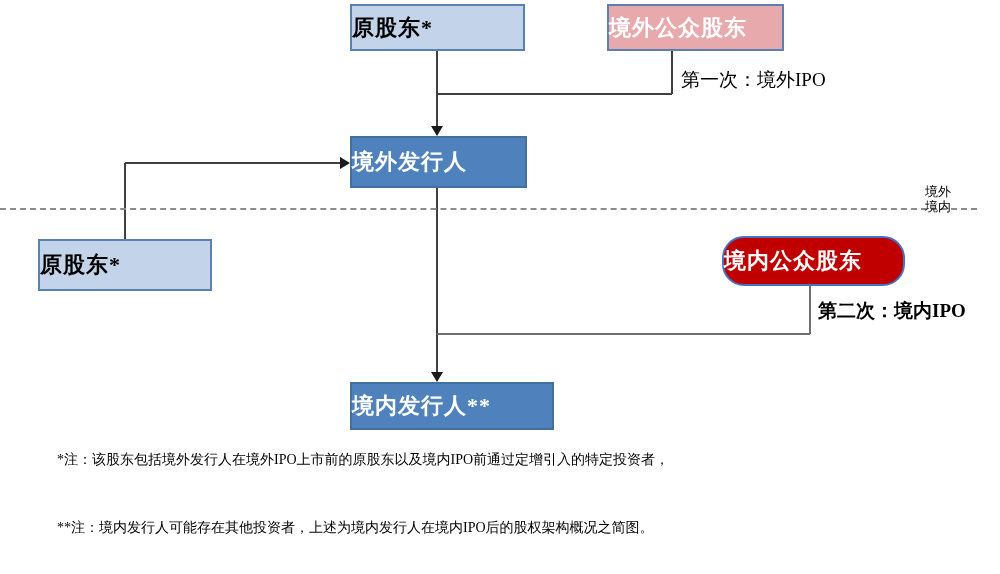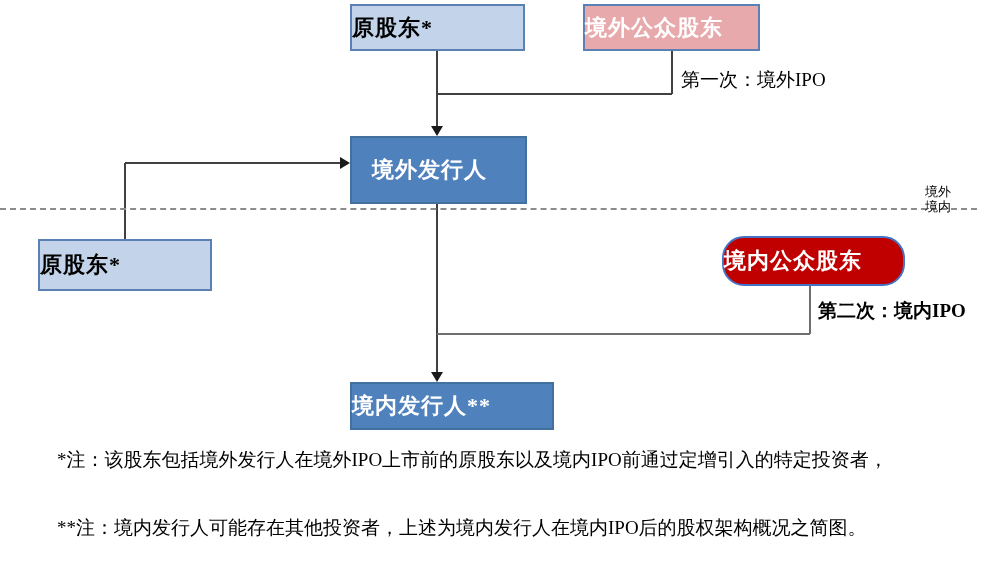--- a/index.html
+++ b/index.html
@@ -7,21 +7,21 @@
     position:relative;width:1000px;height:574px;background:#ffffff;overflow:hidden;
     font-family:"Liberation Serif","DejaVu Serif",serif;color:#000;
   }
   .node{
     position:absolute;display:flex;align-items:center;
     font-size:22px;font-weight:bold;box-sizing:border-box;text-align:center;
     letter-spacing:1px;
   }
   .node-lightblue{background:#c3d4ea;border:2px solid #5b80b4;color:#000;}
   .node-blue{background:#4f81bd;border:2px solid #41719c;color:#fff;}
-  .node-pink{background:#e8a9ac;border:2px solid #5b80b4;color:#fff;}
+  .node-pink{background:#e8a9ac;border:2px solid #5b80b4;color:#fff;margin-left:24px;}
   .node-red{background:#c00000;border:2px solid #4472c4;color:#fff;}
 
   .vline,.hline{position:absolute;background:#404040;}
   .vline{width:1.5px;}
   .hline{height:1.5px;}
   .conn-gray{background:#6e6e6e;}
 
   .arrow-down{
     position:absolute;width:0;height:0;
     border-left:6px solid transparent;border-right:6px solid transparent;
@@ -34,21 +34,21 @@
   }
 
   .divider{
     position:absolute;left:0;top:208px;width:977px;height:0;
     border-top:2px dashed #8c8c8c;
   }
 
   .edge-label{position:absolute;font-size:19px;white-space:nowrap;}
   .region-label{position:absolute;font-size:13px;white-space:nowrap;}
 
-  .note{position:absolute;font-size:19px;line-height:28px;white-space:nowrap;}
+  .note{position:absolute;font-size:14px;line-height:28px;white-space:nowrap;}
 </style>
 </head>
 <body>
 
 <div id="canvas">
 
   <div class="vline" style="left:436px;top:51px;height:76px;"></div>
   <div class="arrow-down" style="left:431px;top:126px;"></div>
 
   <div class="vline" style="left:671px;top:51px;height:43px;"></div>
@@ -69,21 +69,21 @@
   <div class="region-label" style="left:925px;top:198px;">境内</div>
 
   <div class="node node-lightblue" style="left:350px;top:4px;width:175px;height:47px;">
     <span>原股东*</span>
   </div>
 
   <div class="node node-pink" style="left:583px;top:4px;width:177px;height:47px;">
     <span>境外公众股东</span>
   </div>
 
-  <div class="node node-blue" style="left:350px;top:136px;width:177px;height:68px;padding-left:20px;">
+  <div class="node node-blue" style="left:350px;top:136px;width:177px;height:52px;">
     <span>境外发行人</span>
   </div>
 
   <div class="node node-lightblue" style="left:38px;top:239px;width:174px;height:52px;">
     <span>原股东*</span>
   </div>
 
   <div class="node node-red" style="left:722px;top:236px;width:183px;height:50px;border-radius:22px;">
     <span>境内公众股东</span>
   </div>

